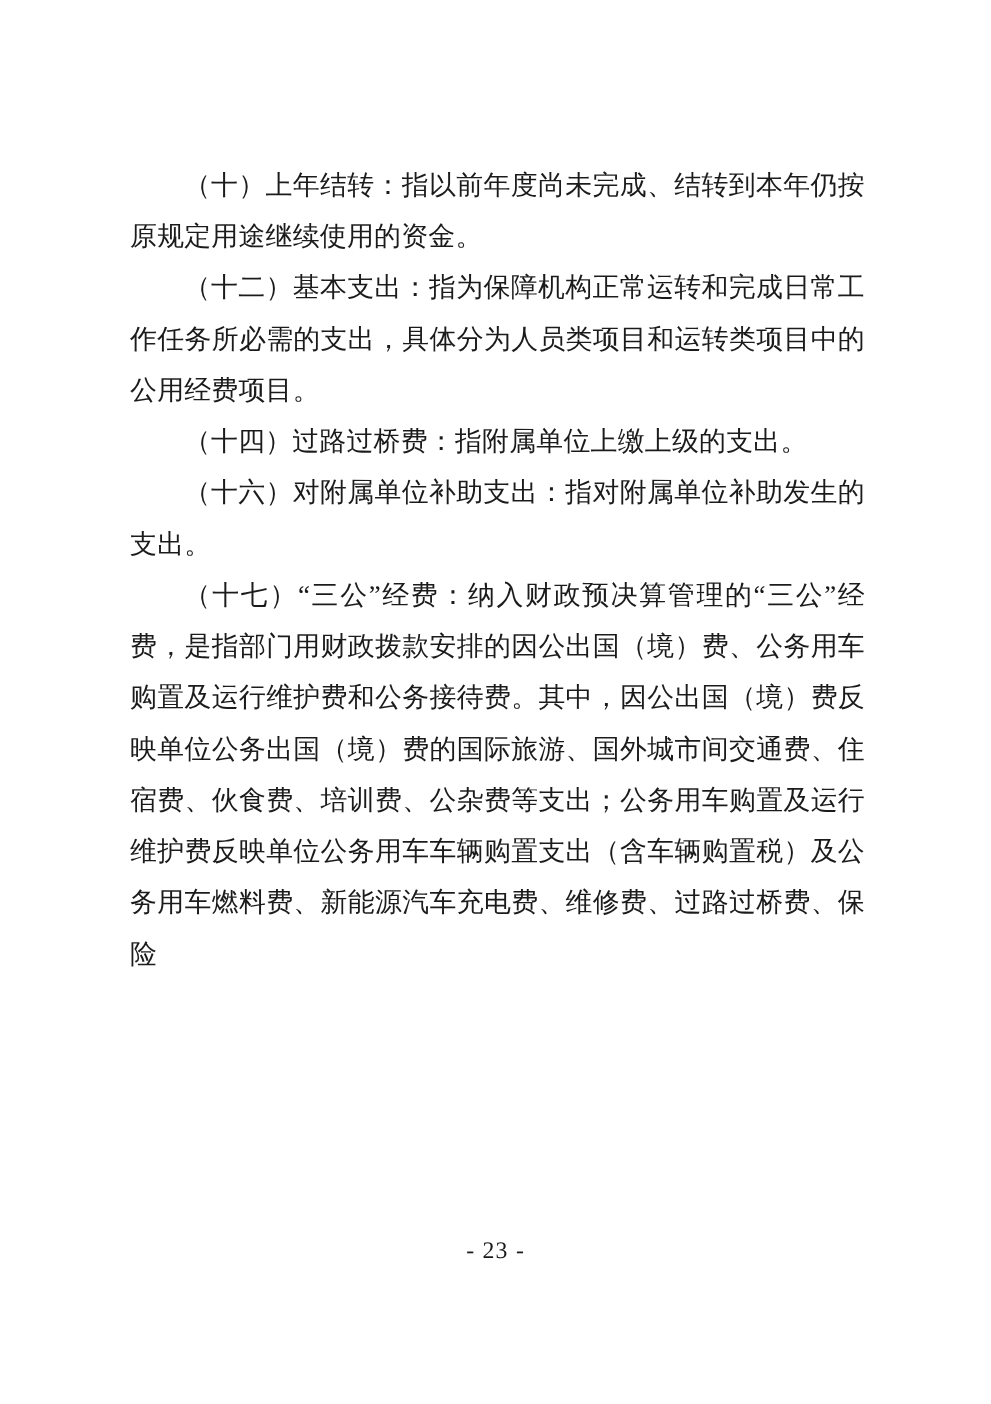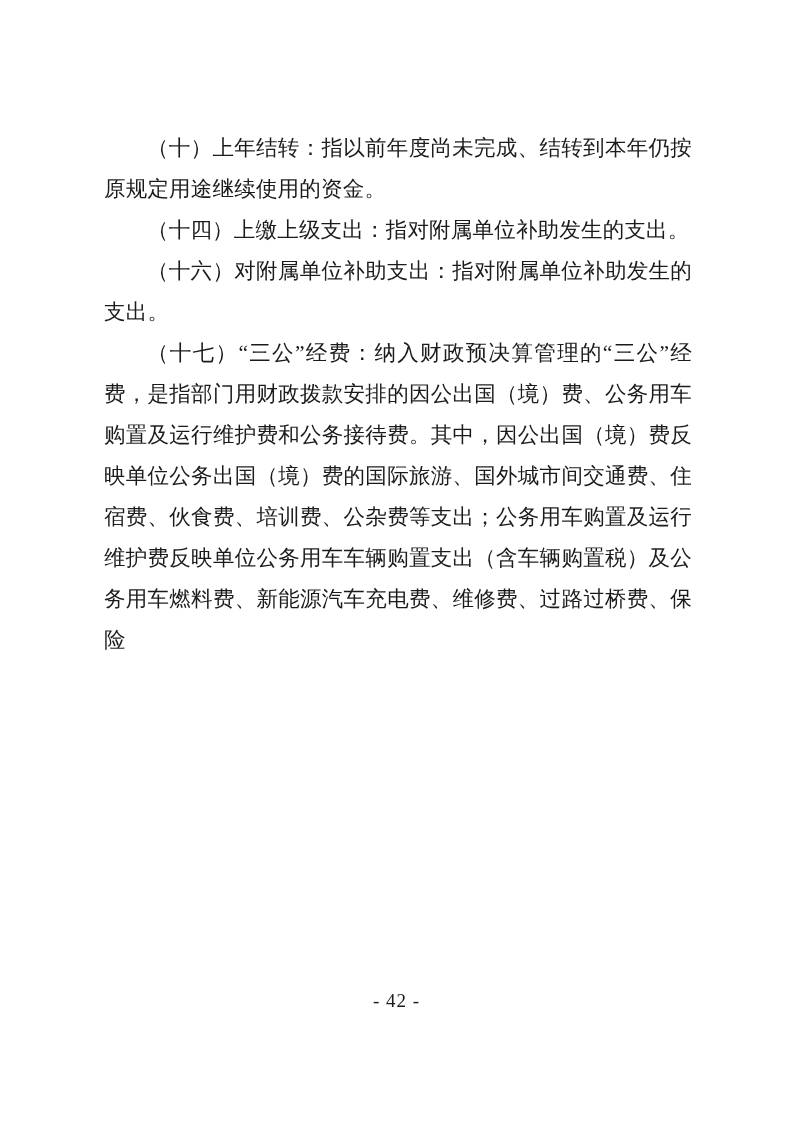--- a/index.html
+++ b/index.html
@@ -51,18 +51,19 @@
     letter-spacing: 1px;
     font-family: "Liberation Serif", "DejaVu Serif", serif;
   }
 </style>
 </head>
 <body>
 
 <div class="page">
   <div class="content">
     <p class="para">（十）上年结转：指以前年度尚未完成、结转到本年仍按原规定用途继续使用的资金。</p>
-    <p class="para">（十四）上缴上级支出：指对附属单位补助发生的支出。</p>
+    <p class="para">（十二）基本支出：指为保障机构正常运转和完成日常工作任务所必需的支出，具体分为人员类项目和运转类项目中的公用经费项目。</p>
+    <p class="para">（十四）过路过桥费：指附属单位上缴上级的支出。</p>
     <p class="para">（十六）对附属单位补助支出：指对附属单位补助发生的支出。</p>
     <p class="para">（十七）“三公”经费：纳入财政预决算管理的“三公”经费，是指部门用财政拨款安排的因公出国（境）费、公务用车购置及运行维护费和公务接待费。其中，因公出国（境）费反映单位公务出国（境）费的国际旅游、国外城市间交通费、住宿费、伙食费、培训费、公杂费等支出；公务用车购置及运行维护费反映单位公务用车车辆购置支出（含车辆购置税）及公务用车燃料费、新能源汽车充电费、维修费、过路过桥费、保险</p>
   </div>
-  <div class="footer">- 42 -</div>
+  <div class="footer">- 23 -</div>
 </div>
 
 </body></html>

